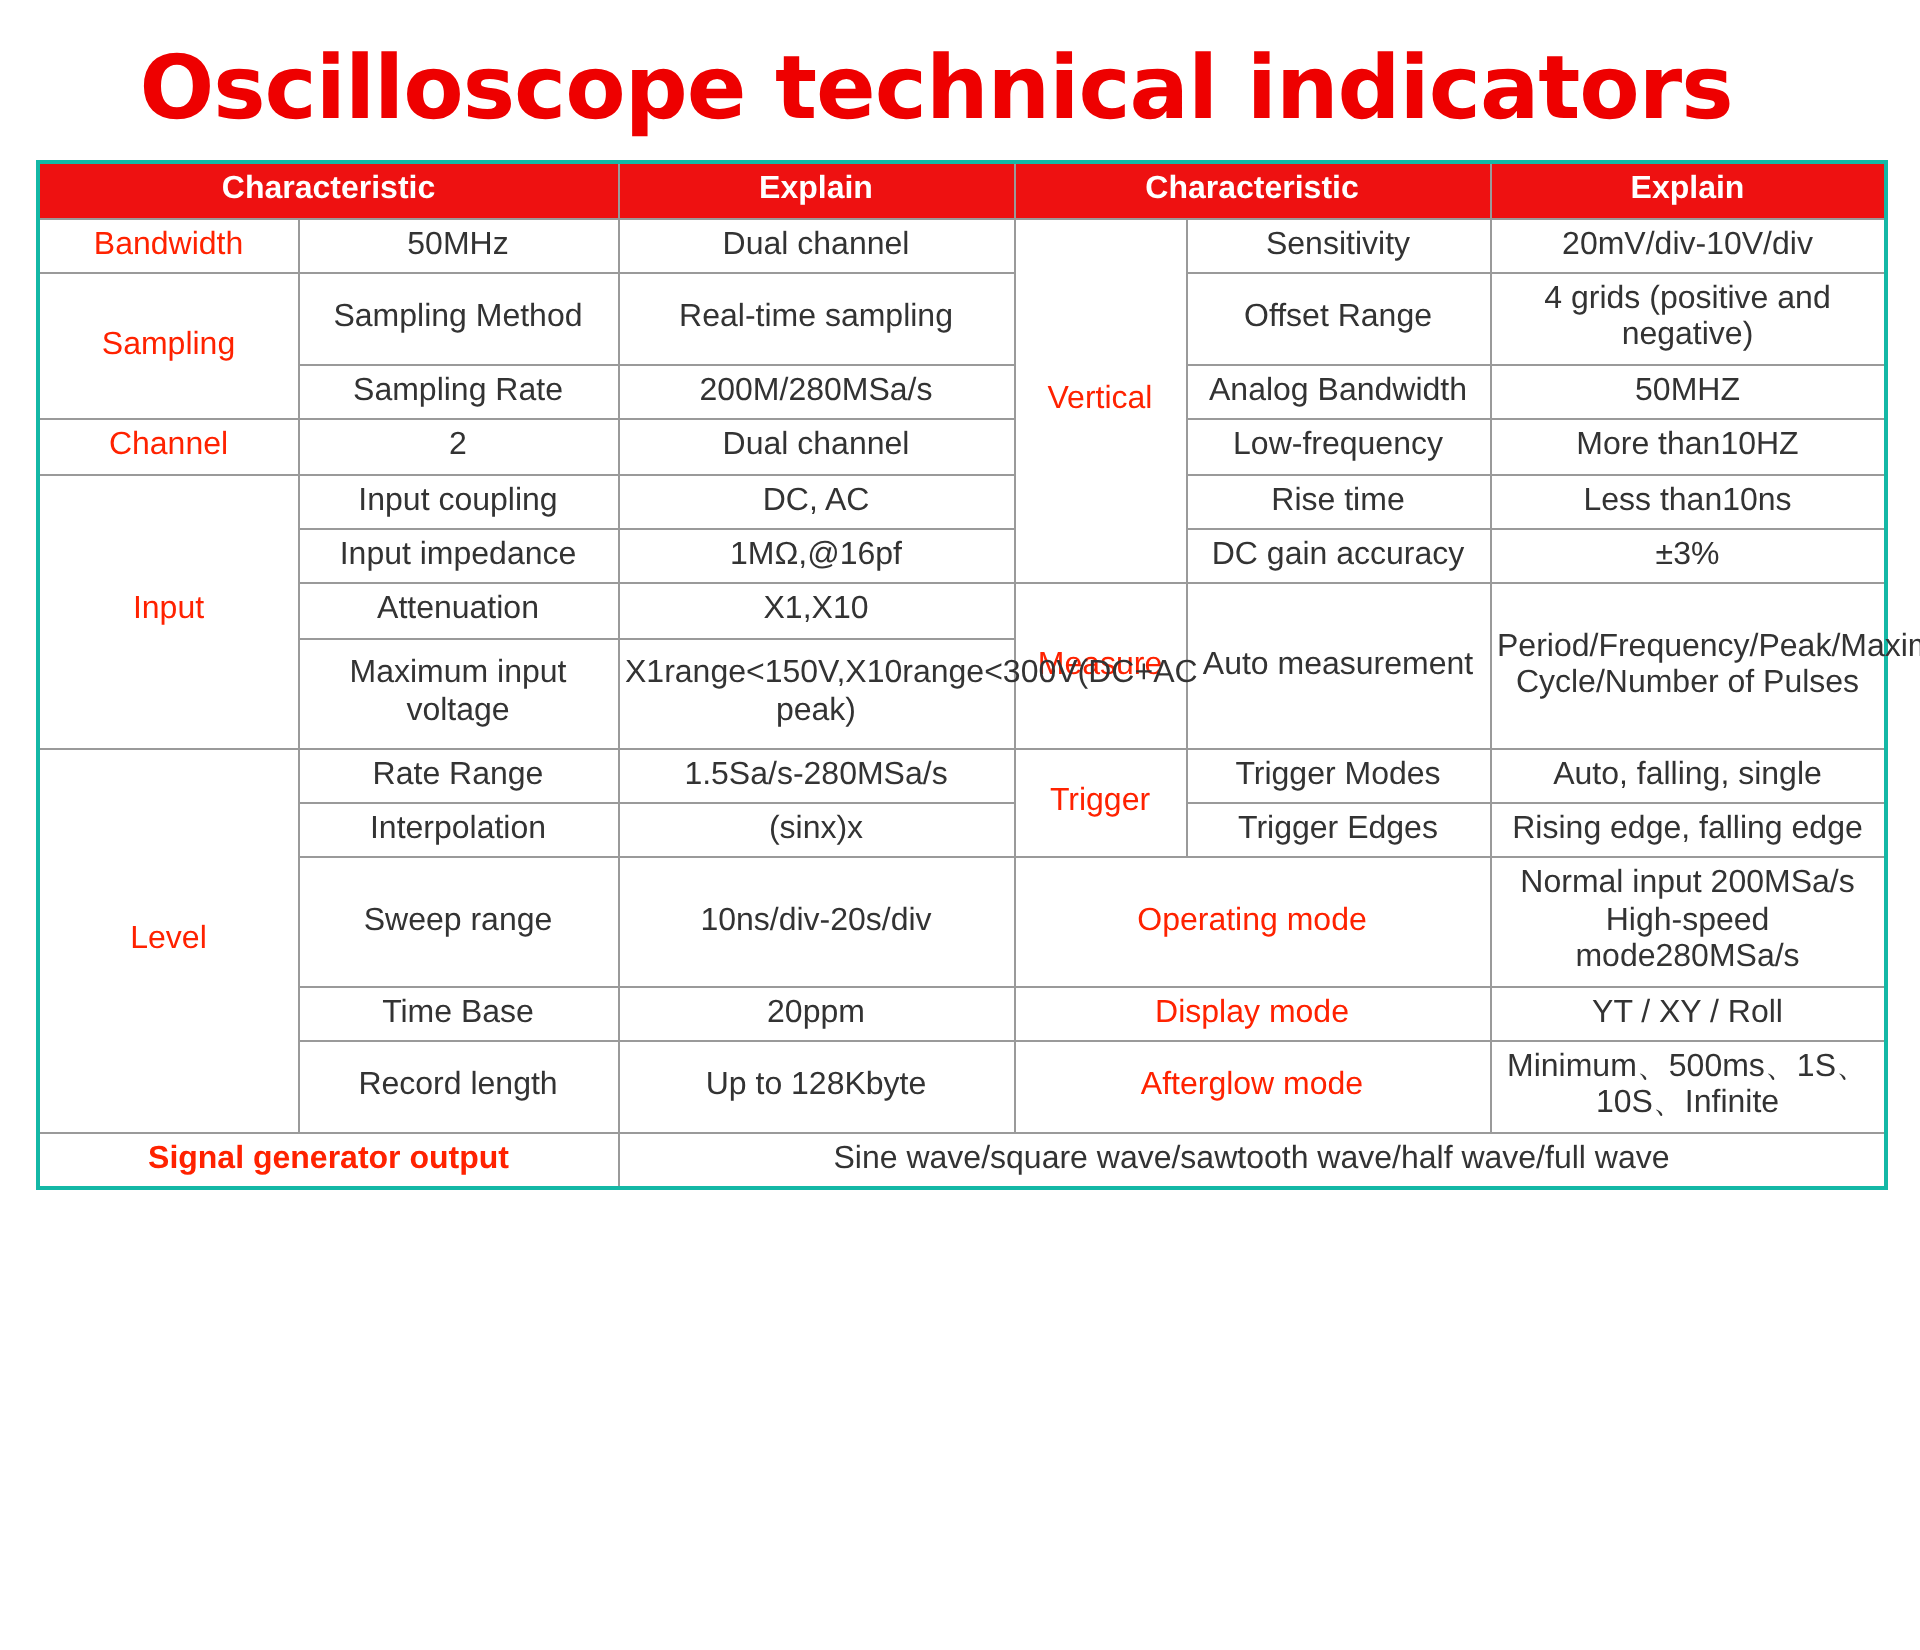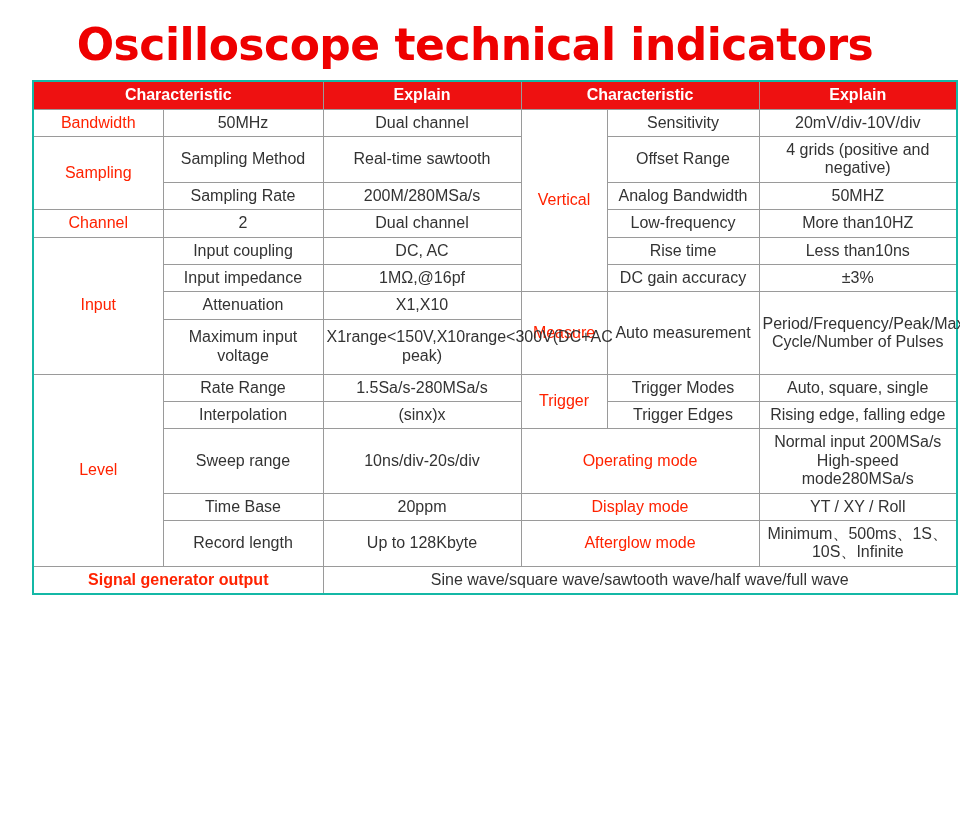--- a/index.html
+++ b/index.html
@@ -10,21 +10,21 @@
   body {
     width: 960px;
     height: 825px;
     font-family: "Liberation Sans", sans-serif;
     overflow: hidden;
   }
   #page {
     width: 936px;
     height: 825px;
     box-sizing: border-box;
-    padding: 16px 18px 14px 32px;
+    padding: 16px 18px 14px 18px;
     background: #ffffff;
     position: relative;
   }
   #title {
     font-size: 44px;
     font-weight: bold;
     color: #ee0000;
     text-align: center;
     letter-spacing: -0.5px;
     margin: 6px 0 12px 0;
@@ -110,21 +110,21 @@
           <td>50MHz</td>
         <td>Dual channel</td>
         <td class="redlbl" rowspan="6">Vertical</td>
         <td>Sensitivity</td>
         <td>20mV/div-10V/div</td>
       </tr>
 
       <tr>
         <td class="redlbl" rowspan="2">Sampling</td>
         <td>Sampling Method</td>
-        <td>Real-time sawtooth</td>
+        <td>Real-time sampling</td>
         <td>Offset Range</td>
         <td class="small">4 grids (positive and negative)</td>
       </tr>
 
       <tr>
         <td>Sampling Rate</td>
         <td>200M/280MSa/s</td>
         <td class="small">Analog Bandwidth</td>
         <td>50MHZ</td>
       </tr>
@@ -164,21 +164,21 @@
         <td class="tall">Maximum input voltage</td>
         <td class="xsmall">X1range&lt;150V,X10range&lt;300V(DC+AC peak)</td>
       </tr>
 
       <tr>
         <td class="redlbl" rowspan="5">Level</td>
         <td>Rate Range</td>
         <td>1.5Sa/s-280MSa/s</td>
         <td class="redlbl" rowspan="2">Trigger</td>
         <td>Trigger Modes</td>
-        <td>Auto, square, single</td>
+        <td>Auto, falling, single</td>
       </tr>
 
       <tr>
         <td>Interpolation</td>
         <td>(sinx)x</td>
         <td>Trigger Edges</td>
         <td class="small">Rising edge, falling edge</td>
       </tr>
 
       <tr>

